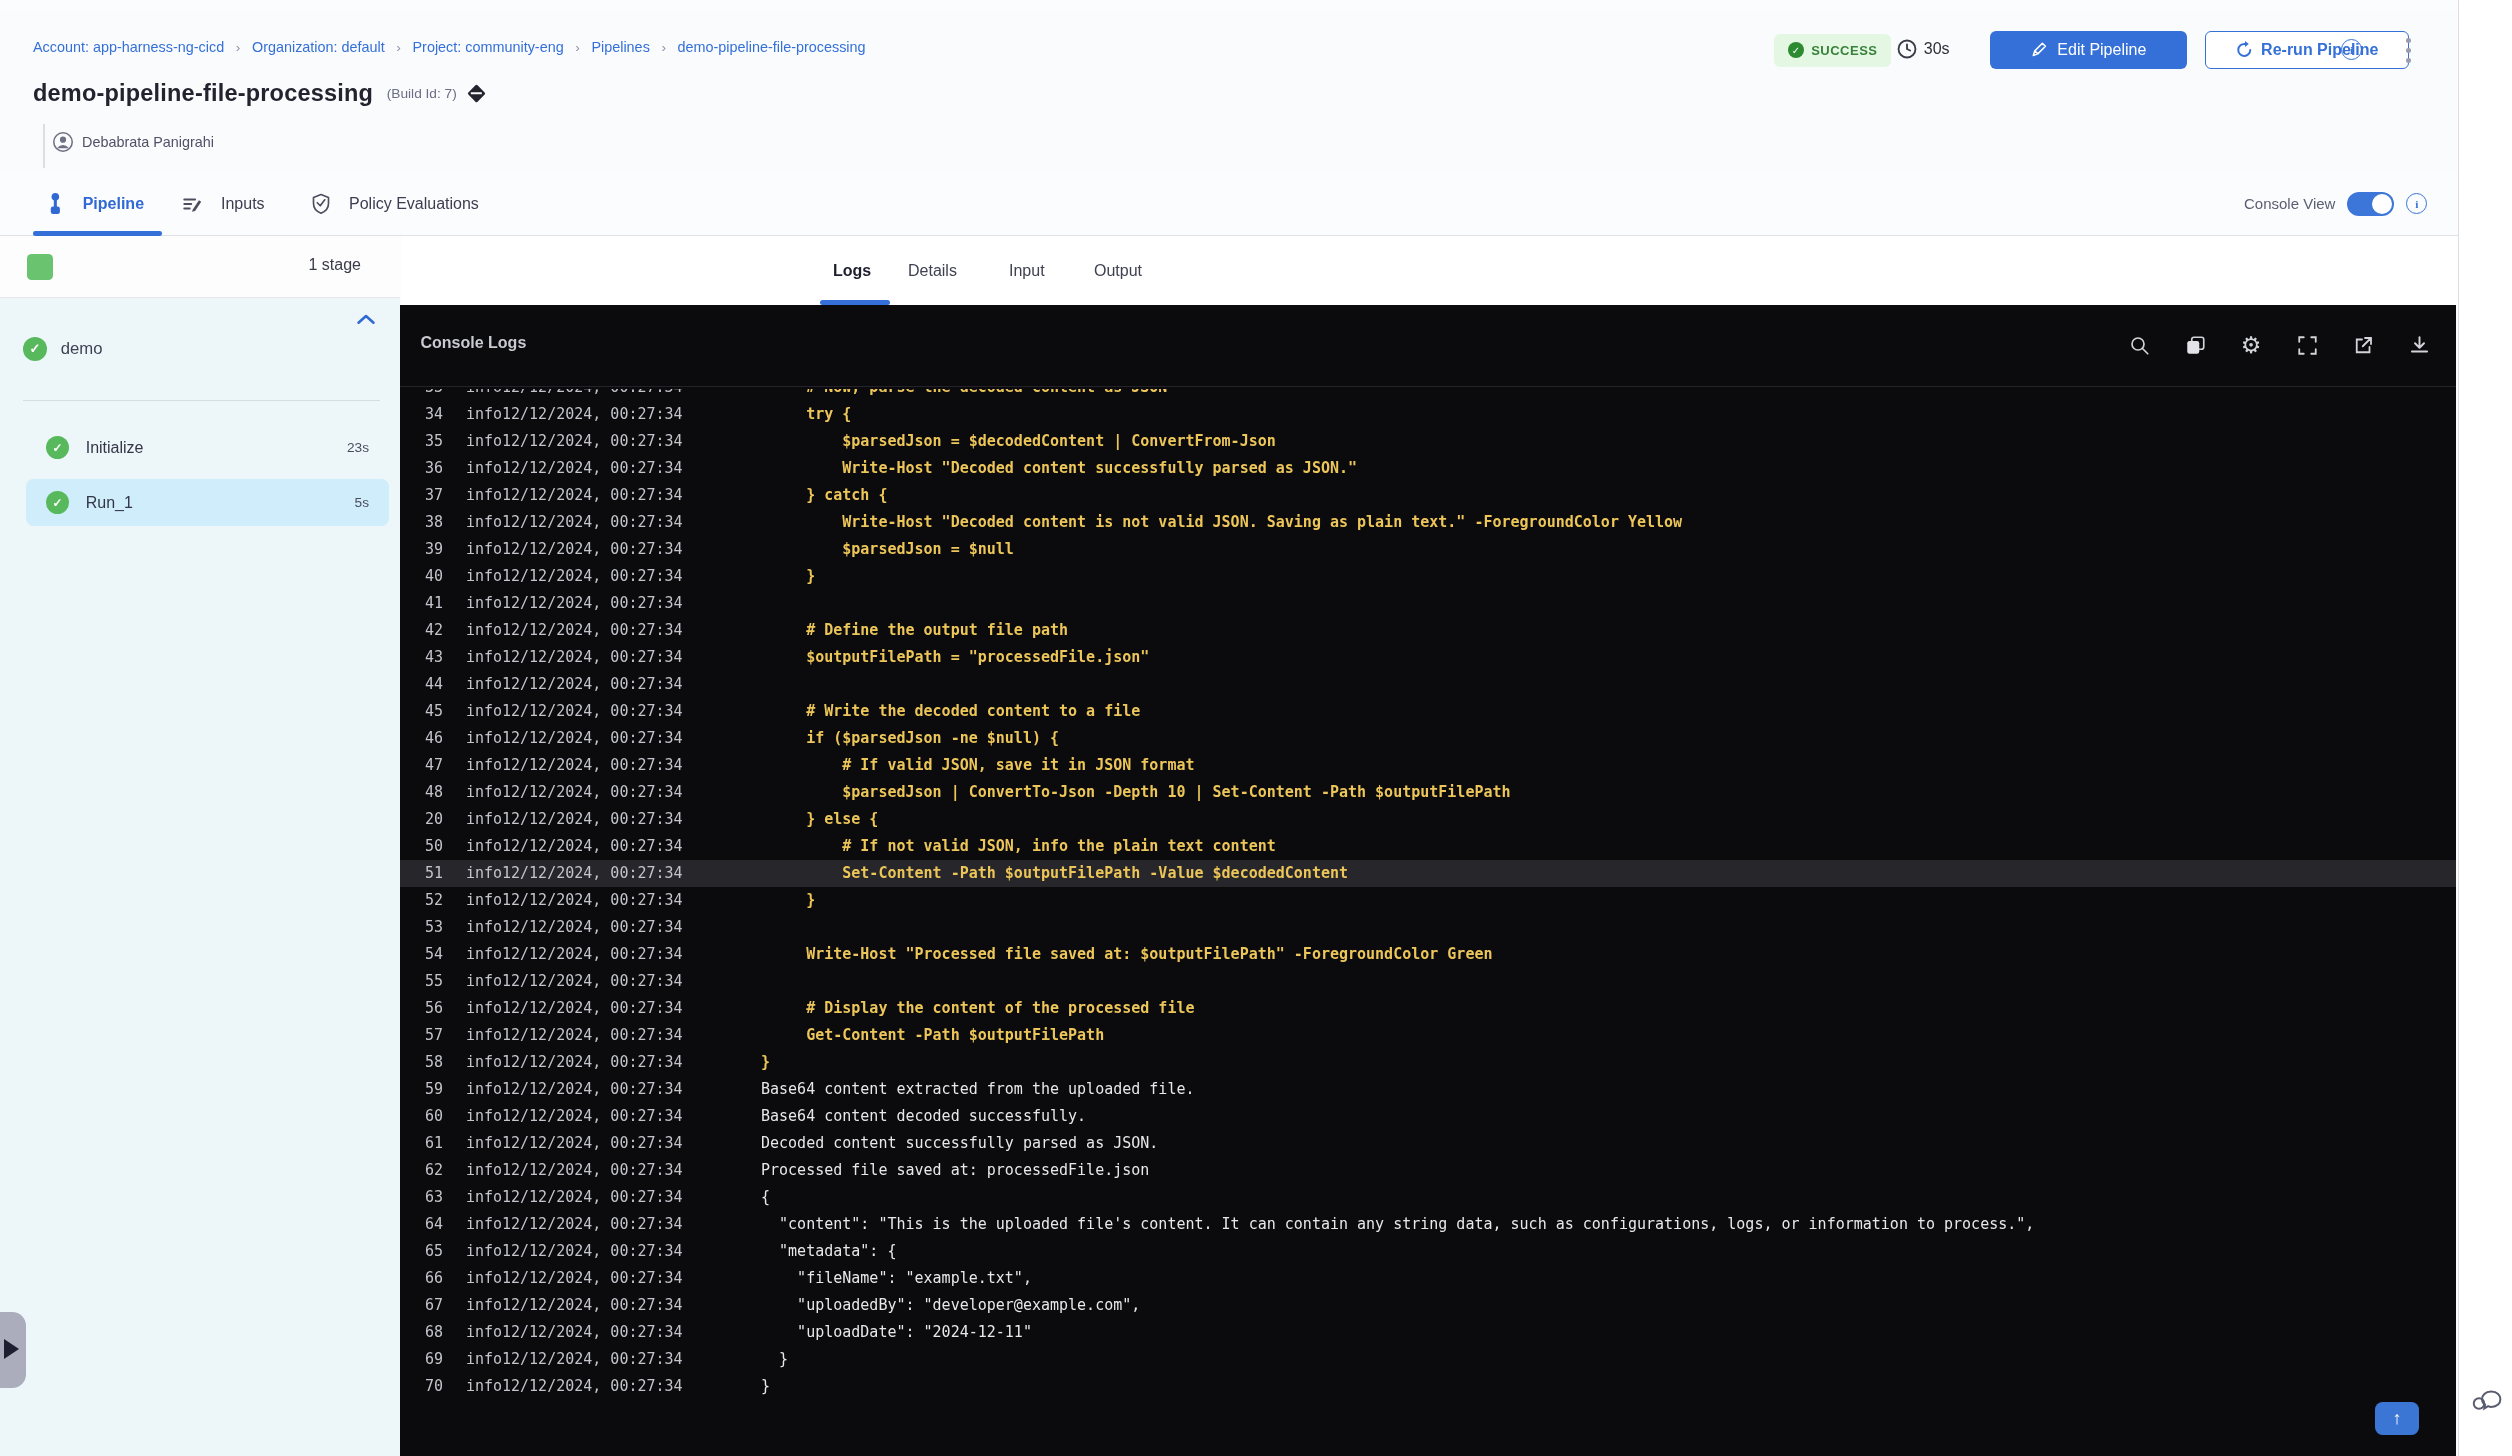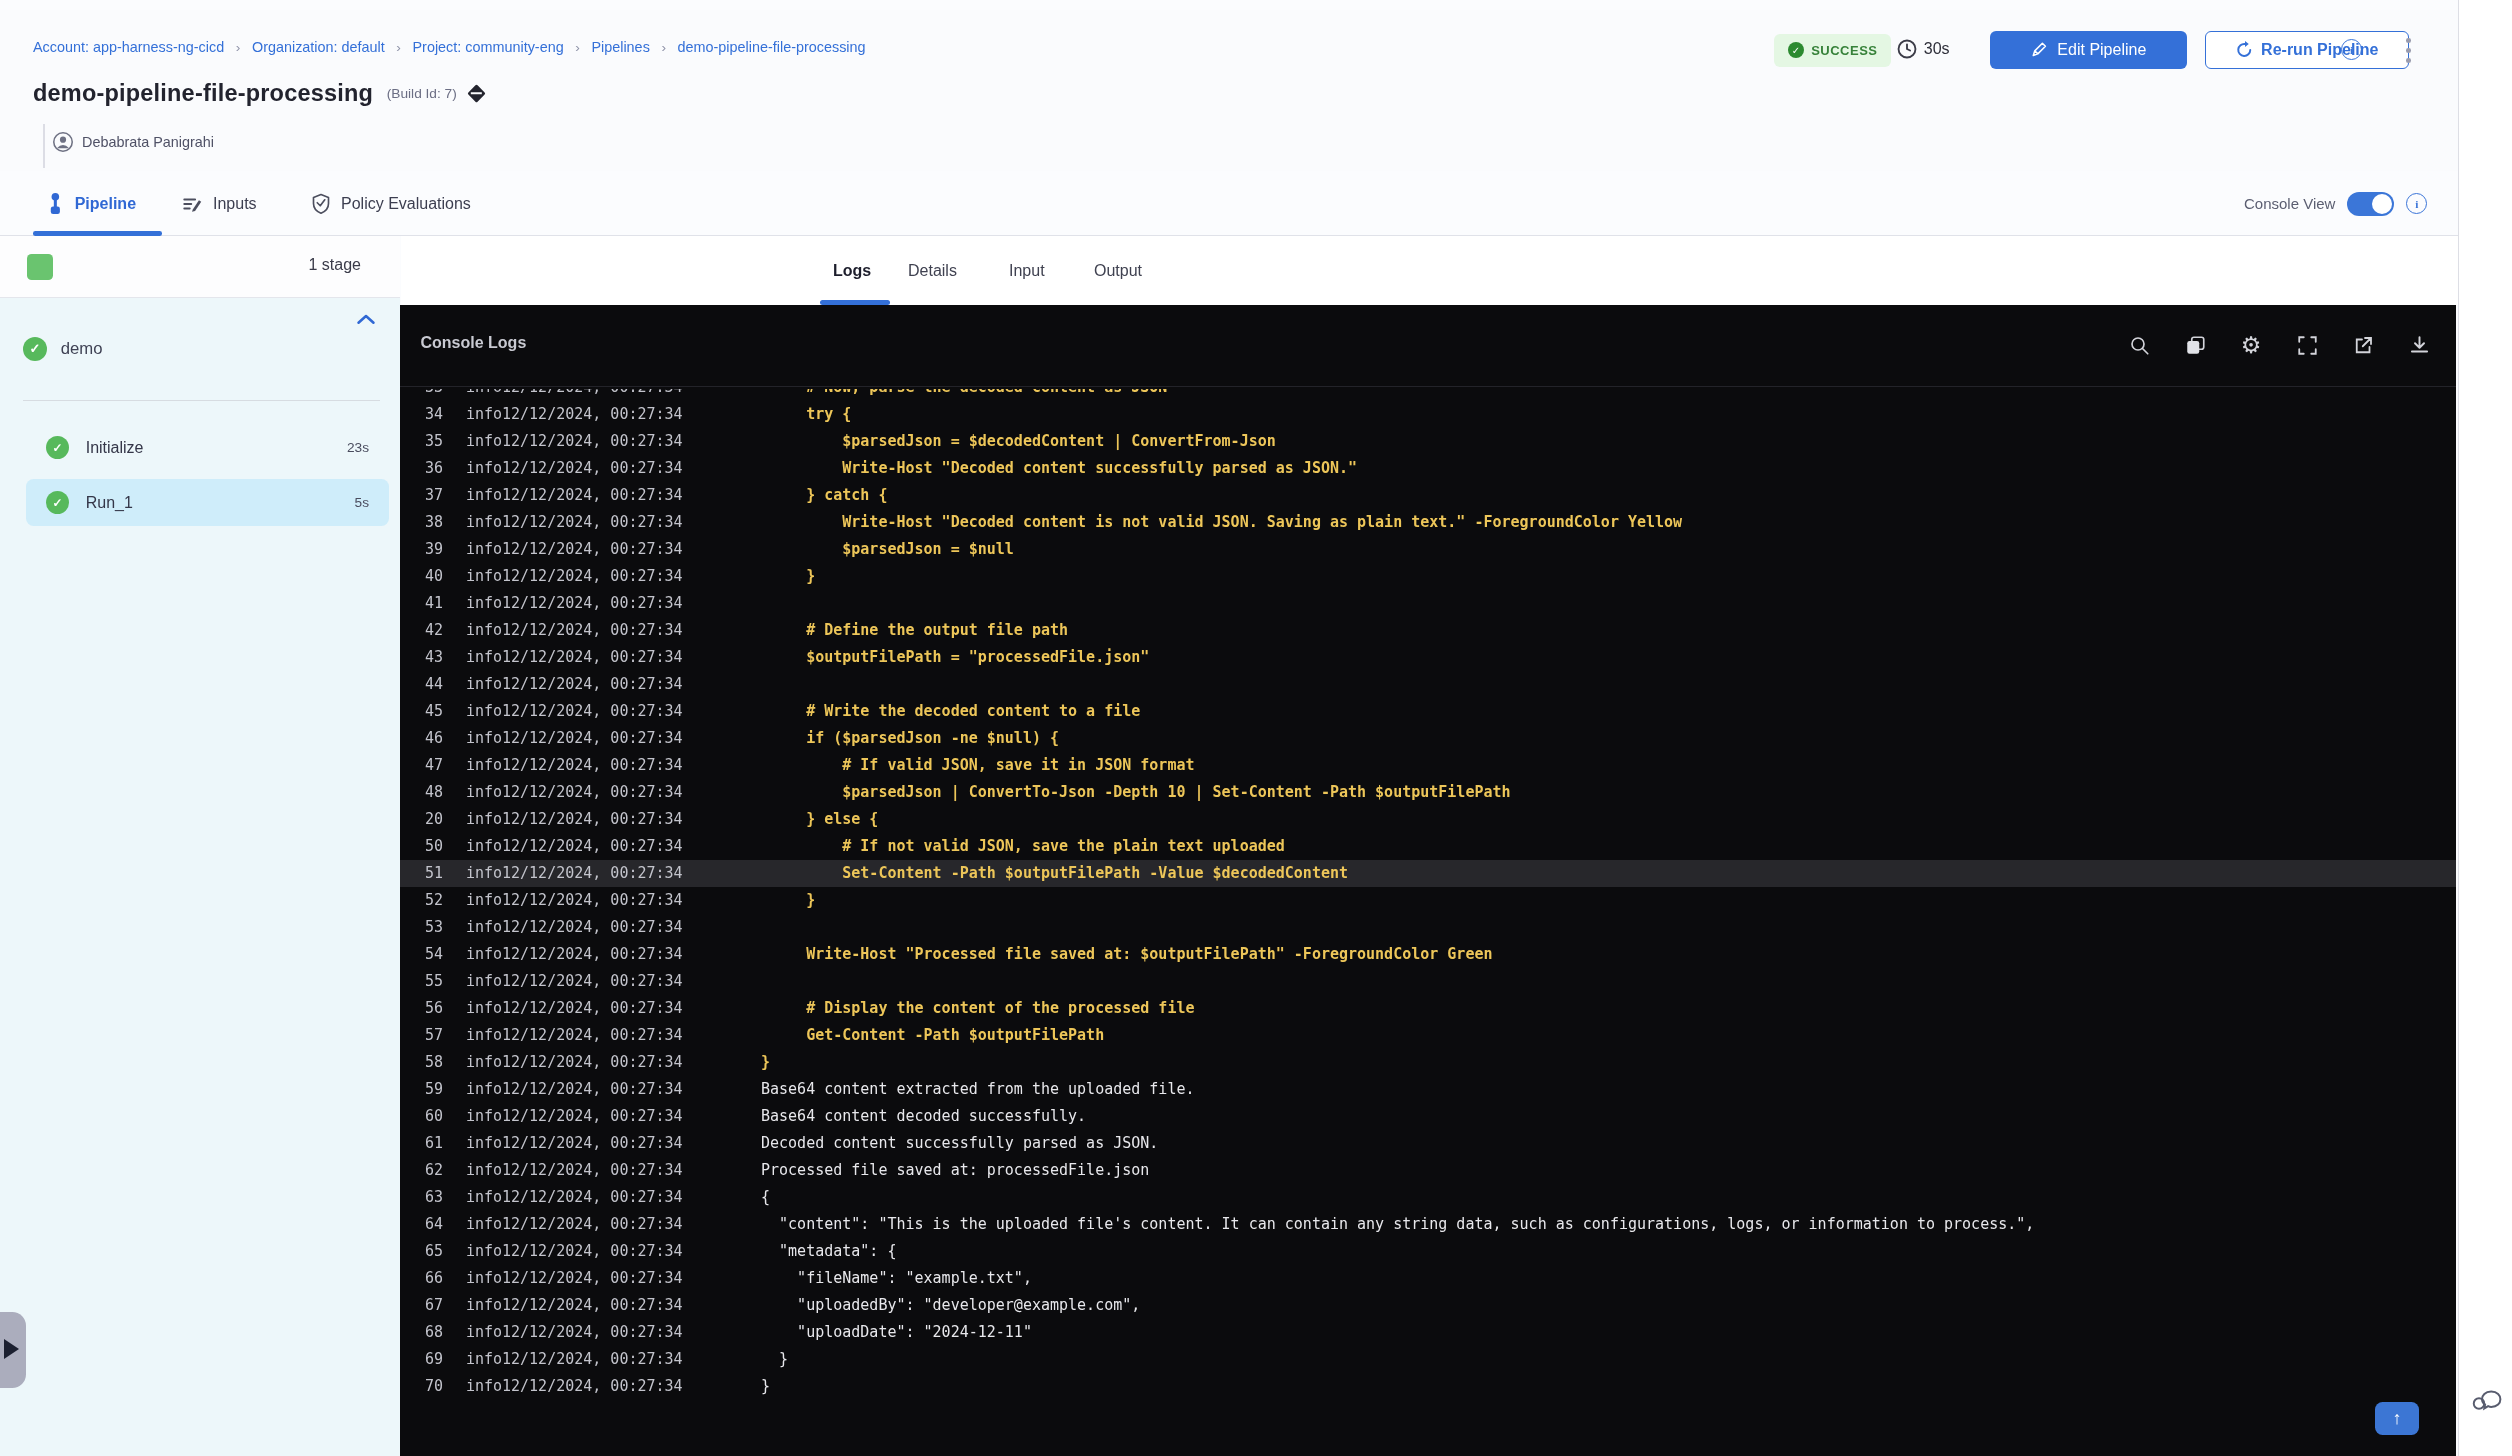--- a/index.html
+++ b/index.html
@@ -43,21 +43,21 @@
                display:flex; align-items:center; justify-content:center; font-size:11.4px;
                font-weight:bold; font-family:"Liberation Serif", serif; cursor:pointer; }
   #hdr-info { position:absolute; left:2341px; top:29px; }
   .kebab { position:absolute; left:2401px; top:24px; width:15px; height:33px; display:flex;
            flex-direction:column; align-items:center; justify-content:center; gap:5.3px; cursor:pointer; }
   .kebab i { width:4.6px; height:4.6px; border-radius:50%; background:#9a9cae; }
 
   
   #tabbar { position:absolute; left:0; top:171px; width:2458px; height:65px; background:#fbfcfe;
             border-bottom:0.8px solid #e0e2e9; }
-  .main-tab { position:absolute; top:0; height:65px; display:flex; align-items:center; gap:11px;
+  .main-tab { position:absolute; top:0; height:65px; display:flex; align-items:center; gap:19px;
               font-size:16px; color:#3c3e50; cursor:pointer;text-align:center; }
   .main-tab.active { color:#3068d4; font-weight:bold; }
   #tab-pipeline { left:47px; }
   #tab-inputs { left:182px; }
   #tab-policy { left:312px; }
   .tab-underline { position:absolute; left:33px; top:60px; width:129px; height:4.6px;
                    background:#3470d8; border-radius:2.3px; }
   .cv-row { position:absolute; left:2244px; top:0; height:65px; display:flex; align-items:center; gap:12px; }
   .cv-label { font-size:15px; color:#5b5e71; }
   .toggle { width:47px; height:24px; background:#3b76d8; border-radius:12px; position:relative; cursor:pointer; }
@@ -338,21 +338,21 @@
           <div class="log-row"><span class="c-num">40</span><span class="c-lvl">info</span><span class="c-ts">12/12/2024, 00:27:34</span><span class="c-txt script">     }</span></div>
           <div class="log-row"><span class="c-num">41</span><span class="c-lvl">info</span><span class="c-ts">12/12/2024, 00:27:34</span><span class="c-txt script"></span></div>
           <div class="log-row"><span class="c-num">42</span><span class="c-lvl">info</span><span class="c-ts">12/12/2024, 00:27:34</span><span class="c-txt script">     # Define the output file path</span></div>
           <div class="log-row"><span class="c-num">43</span><span class="c-lvl">info</span><span class="c-ts">12/12/2024, 00:27:34</span><span class="c-txt script">     $outputFilePath = "processedFile.json"</span></div>
           <div class="log-row"><span class="c-num">44</span><span class="c-lvl">info</span><span class="c-ts">12/12/2024, 00:27:34</span><span class="c-txt script"></span></div>
           <div class="log-row"><span class="c-num">45</span><span class="c-lvl">info</span><span class="c-ts">12/12/2024, 00:27:34</span><span class="c-txt script">     # Write the decoded content to a file</span></div>
           <div class="log-row"><span class="c-num">46</span><span class="c-lvl">info</span><span class="c-ts">12/12/2024, 00:27:34</span><span class="c-txt script">     if ($parsedJson -ne $null) {</span></div>
           <div class="log-row"><span class="c-num">47</span><span class="c-lvl">info</span><span class="c-ts">12/12/2024, 00:27:34</span><span class="c-txt script">         # If valid JSON, save it in JSON format</span></div>
           <div class="log-row"><span class="c-num">48</span><span class="c-lvl">info</span><span class="c-ts">12/12/2024, 00:27:34</span><span class="c-txt script">         $parsedJson | ConvertTo-Json -Depth 10 | Set-Content -Path $outputFilePath</span></div>
           <div class="log-row"><span class="c-num">20</span><span class="c-lvl">info</span><span class="c-ts">12/12/2024, 00:27:34</span><span class="c-txt script">     } else {</span></div>
-          <div class="log-row"><span class="c-num">50</span><span class="c-lvl">info</span><span class="c-ts">12/12/2024, 00:27:34</span><span class="c-txt script">         # If not valid JSON, save the plain text uploaded</span></div>
+          <div class="log-row"><span class="c-num">50</span><span class="c-lvl">info</span><span class="c-ts">12/12/2024, 00:27:34</span><span class="c-txt script">         # If not valid JSON, info the plain text content</span></div>
           <div class="log-row hl"><span class="c-num">51</span><span class="c-lvl">info</span><span class="c-ts">12/12/2024, 00:27:34</span><span class="c-txt script">         Set-Content -Path $outputFilePath -Value $decodedContent</span></div>
           <div class="log-row"><span class="c-num">52</span><span class="c-lvl">info</span><span class="c-ts">12/12/2024, 00:27:34</span><span class="c-txt script">     }</span></div>
           <div class="log-row"><span class="c-num">53</span><span class="c-lvl">info</span><span class="c-ts">12/12/2024, 00:27:34</span><span class="c-txt script"></span></div>
           <div class="log-row"><span class="c-num">54</span><span class="c-lvl">info</span><span class="c-ts">12/12/2024, 00:27:34</span><span class="c-txt script">     Write-Host "Processed file saved at: $outputFilePath" -ForegroundColor Green</span></div>
           <div class="log-row"><span class="c-num">55</span><span class="c-lvl">info</span><span class="c-ts">12/12/2024, 00:27:34</span><span class="c-txt script"></span></div>
           <div class="log-row"><span class="c-num">56</span><span class="c-lvl">info</span><span class="c-ts">12/12/2024, 00:27:34</span><span class="c-txt script">     # Display the content of the processed file</span></div>
           <div class="log-row"><span class="c-num">57</span><span class="c-lvl">info</span><span class="c-ts">12/12/2024, 00:27:34</span><span class="c-txt script">     Get-Content -Path $outputFilePath</span></div>
           <div class="log-row"><span class="c-num">58</span><span class="c-lvl">info</span><span class="c-ts">12/12/2024, 00:27:34</span><span class="c-txt script">}</span></div>
           <div class="log-row"><span class="c-num">59</span><span class="c-lvl">info</span><span class="c-ts">12/12/2024, 00:27:34</span><span class="c-txt out">Base64 content extracted from the uploaded file.</span></div>
           <div class="log-row"><span class="c-num">60</span><span class="c-lvl">info</span><span class="c-ts">12/12/2024, 00:27:34</span><span class="c-txt out">Base64 content decoded successfully.</span></div>

